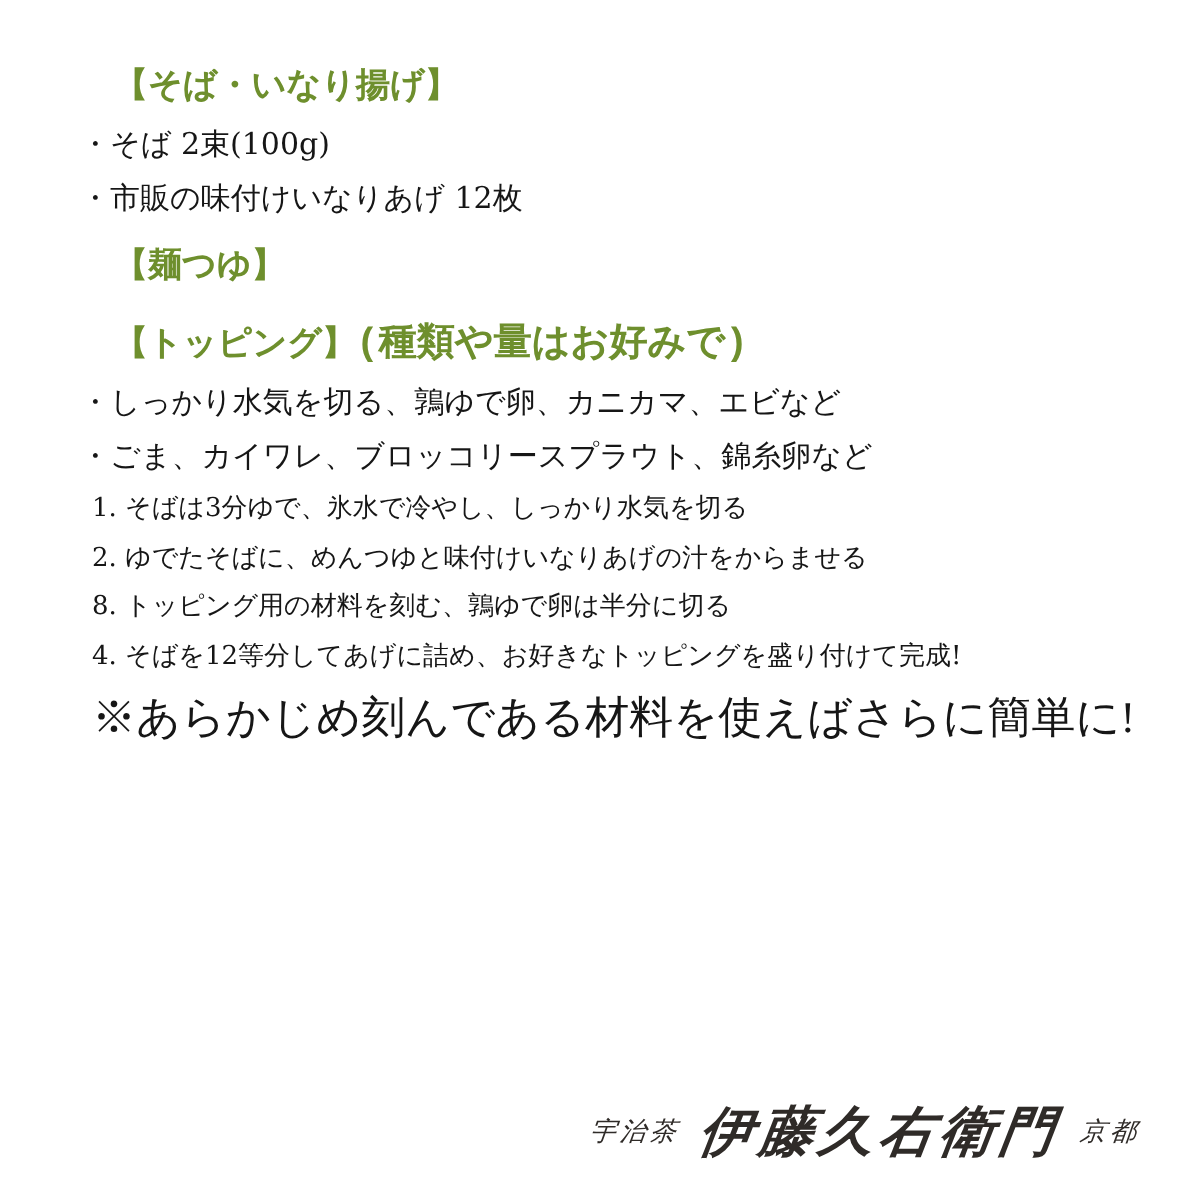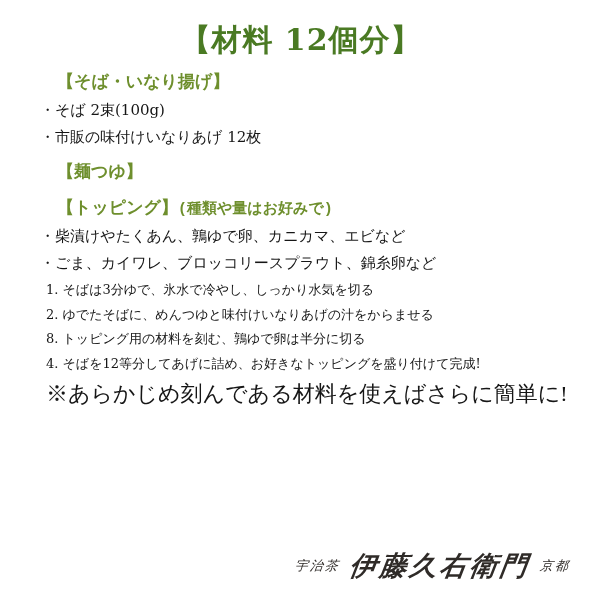--- a/index.html
+++ b/index.html
@@ -34,21 +34,21 @@
   .section-heading {
     margin: 14px 0 2px 17px;
     font-size: 17px;
     line-height: 1.3;
     font-weight: bold;
     color: var(--heading-green, #6e8f2d);
     font-family: Liberation Mono, monospace;
   }
   .section-heading .heading-note {
     font-weight: bold;
-    font-size: 15px;
+    font-size: 19px;
     color: var(--heading-green, #6e8f2d);
   }
   .ingredient-line {
     margin: 6px 0;
     font-size: 15px;
     line-height: 1.4;
     color: var(--text-black, #161616);
     white-space: nowrap;
   }
   .step-line {
@@ -90,41 +90,40 @@
     font-style: italic;
     letter-spacing: 3px;
     transform: skewX(-8deg);
   }
 </style>
 </head>
 <body style="--title-green: #4a7a23; --heading-green: #6e8f2d; --text-black: #161616; --signature-ink: #2f2b28;">
 
 <div class="card">
 
-  <h1 class="main-title">【材料 12個分】</h1>
 
   <div>
     <div class="section-heading">
       <span>【そば・いなり揚げ】</span>
     </div>
     <div class="ingredient-line">・そば 2束(100g)</div>
     <div class="ingredient-line">・市販の味付けいなりあげ 12枚</div>
   </div>
 
   <div>
     <div class="section-heading">
       <span>【麺つゆ】</span>
     </div>
   </div>
 
   <div>
     <div class="section-heading">
       <span>【トッピング】</span><span class="heading-note">(種類や量はお好みで)</span>
     </div>
-    <div class="ingredient-line">・柴漬けやたくあん、鶉ゆで卵、カニカマ、エビなど</div>
+    <div class="ingredient-line">・しっかり水気を切る、鶉ゆで卵、カニカマ、エビなど</div>
     <div class="ingredient-line">・ごま、カイワレ、ブロッコリースプラウト、錦糸卵など</div>
   </div>
 
 
   <div>
     <div class="step-line">1. そばは3分ゆで、氷水で冷やし、しっかり水気を切る</div>
     <div class="step-line">2. ゆでたそばに、めんつゆと味付けいなりあげの汁をからませる</div>
     <div class="step-line">8. トッピング用の材料を刻む、鶉ゆで卵は半分に切る</div>
     <div class="step-line">4. そばを12等分してあげに詰め、お好きなトッピングを盛り付けて完成!</div>
     <div class="note-line">※あらかじめ刻んである材料を使えばさらに簡単に!</div>

